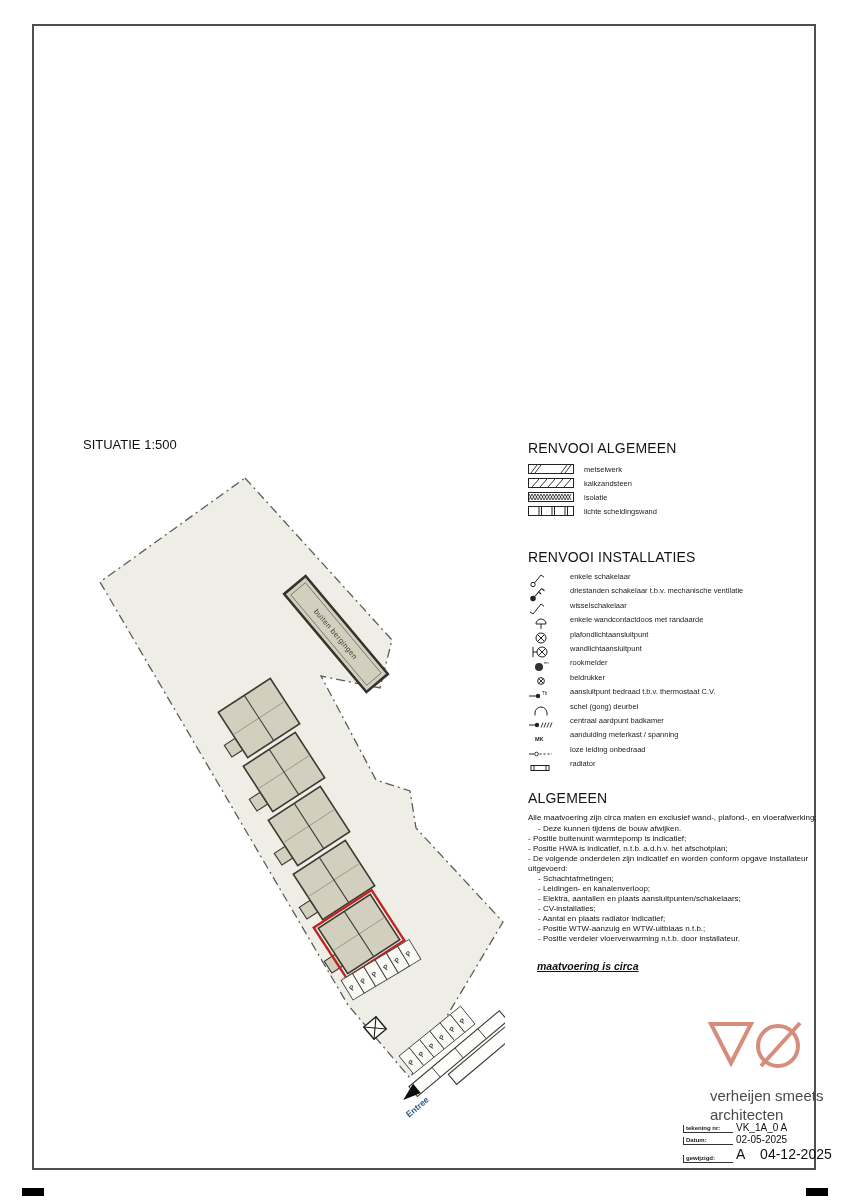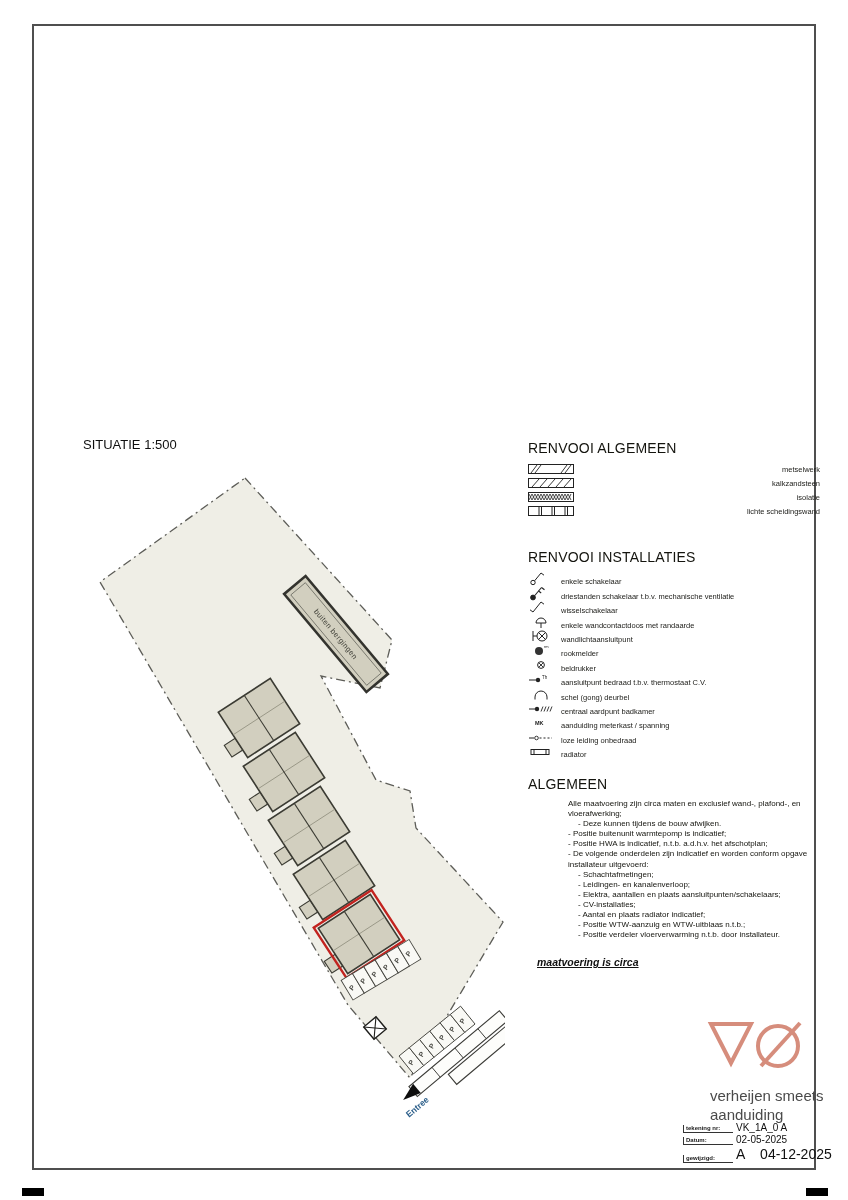--- a/index.html
+++ b/index.html
@@ -18,28 +18,28 @@
 
   
   .situatie-label{position:absolute;left:83px;top:437px;font-size:13px;color:#101010;}
 
   
   .plan-wrap{position:absolute;left:75px;top:460px;width:430px;height:680px;}
 
   
   .rcol{position:absolute;left:528px;top:440px;width:292px;}
   .legend-heading{font-size:14px;color:#14140e;margin:0 0 7px 0;letter-spacing:.2px;}
-  .swatch-row{display:flex;align-items:center;gap:10px;height:12px;margin-bottom:2px;justify-content:space-between;}
+  .swatch-row{display:flex;align-items:center;gap:10px;height:12px;margin-bottom:2px;}
   .swatch-row .lab{font-size:7.5px;color:#1c1c18;}
   .inst{margin-top:32px;}
-  .inst-row{display:flex;align-items:flex-end;gap:7px;height:14.4px;}
+  .inst-row{display:flex;align-items:flex-start;gap:16px;height:14.4px;}
   .inst-row .ic{width:26px;height:16px;flex:0 0 26px;}
   .inst-row .lab{font-size:7.5px;color:#1c1c18;}
   .algemeen{margin-top:17px;}
-  .alg-line{font-size:8px;line-height:1.26;color:#14140e;margin-left:40px;}
+  .alg-line{font-size:8px;line-height:1.26;color:#14140e;}
   .ind1{padding-left:10px;}
   .alg-foot{margin-top:16px;margin-left:9px;font-size:10.5px;font-style:italic;
         font-weight:bold;text-decoration:underline;color:#111;}
 
   
   .logo{position:absolute;left:706px;top:1016px;}
   .firm{position:absolute;left:710px;top:1086px;font-size:15px;line-height:1.28;color:#4a4a4a;}
 
   
   .titleblock{position:absolute;left:683px;top:1122px;width:130px;}
@@ -235,20 +235,28 @@
 
       <div class="inst-row">
         <svg class="ic" viewBox="0 0 26 16">
           <path d="M8,9 A5,5 0 0 1 18,9" fill="none" stroke="#222" stroke-width="1"></path>
           <line x1="8" y1="9" x2="18" y2="9" stroke="#222" stroke-width="1"></line>
           <line x1="13" y1="9" x2="13" y2="14" stroke="#222" stroke-width="1"></line>
         </svg>
         <span class="lab">enkele wandcontactdoos met randaarde</span>
       </div>
 
+      <div class="inst-row">
+        <svg class="ic" viewBox="0 0 26 16">
+          <circle cx="13" cy="8" r="5" fill="none" stroke="#222" stroke-width="1"></circle>
+          <line x1="9.5" y1="4.5" x2="16.5" y2="11.5" stroke="#222" stroke-width="1"></line>
+          <line x1="16.5" y1="4.5" x2="9.5" y2="11.5" stroke="#222" stroke-width="1"></line>
+        </svg>
+        <span class="lab">plafondlichtaansluitpunt</span>
+      </div>
 
       <div class="inst-row">
         <svg class="ic" viewBox="0 0 26 16">
           <line x1="5" y1="3" x2="5" y2="13" stroke="#222" stroke-width="1"></line>
           <circle cx="14" cy="8" r="5" fill="none" stroke="#222" stroke-width="1"></circle>
           <line x1="10.5" y1="4.5" x2="17.5" y2="11.5" stroke="#222" stroke-width="1"></line>
           <line x1="17.5" y1="4.5" x2="10.5" y2="11.5" stroke="#222" stroke-width="1"></line>
           <line x1="5" y1="8" x2="9" y2="8" stroke="#222" stroke-width="1"></line>
         </svg>
         <span class="lab">wandlichtaansluitpunt</span>
@@ -347,21 +355,21 @@
 
   <div class="logo">
     <svg width="100" height="62" viewBox="0 0 100 62">
       <polygon points="5,8 45,8 25,47" fill="none" stroke="#d68d7c" stroke-width="4"></polygon>
       <circle cx="72" cy="30" r="20" fill="none" stroke="#d68d7c" stroke-width="4"></circle>
       <line x1="55" y1="50" x2="94" y2="7" stroke="#d68d7c" stroke-width="4"></line>
     </svg>
   </div>
   <div class="firm">
     <div>verheijen smeets</div>
-    <div>aanduiding</div>
+    <div>architecten</div>
   </div>
 
   <div class="titleblock">
     <div class="tb-row">
       <span class="tb-label">tekening nr:</span>
       <span class="tb-value">VK_1A_0 A</span>
     </div>
     <div class="tb-row">
       <span class="tb-label">Datum:</span>
       <span class="tb-value">02-05-2025</span>

